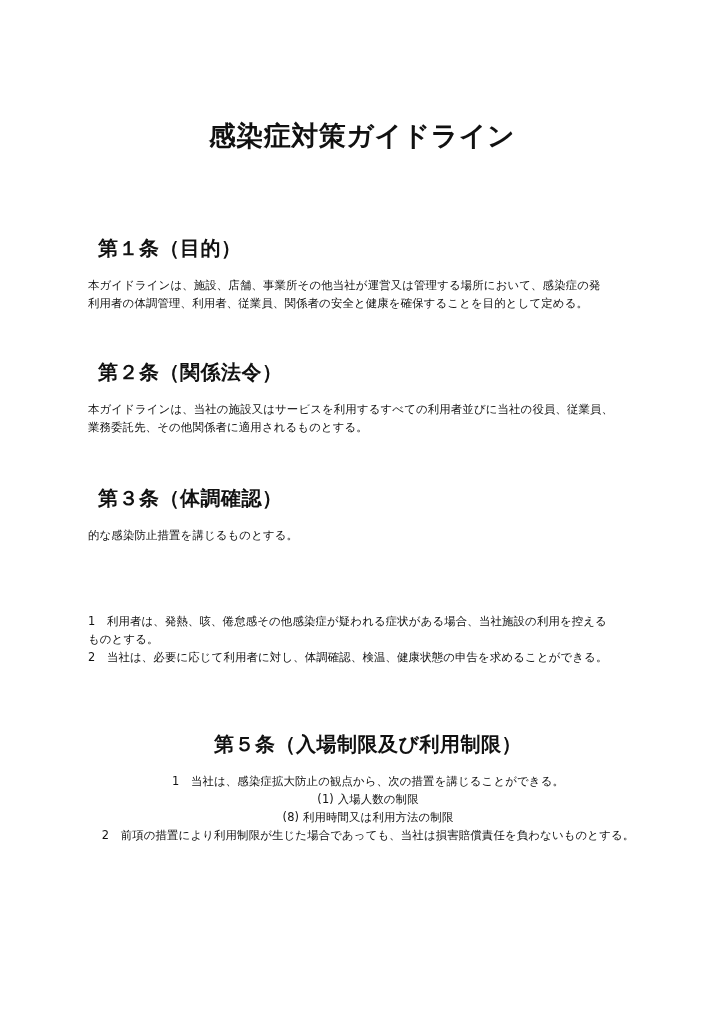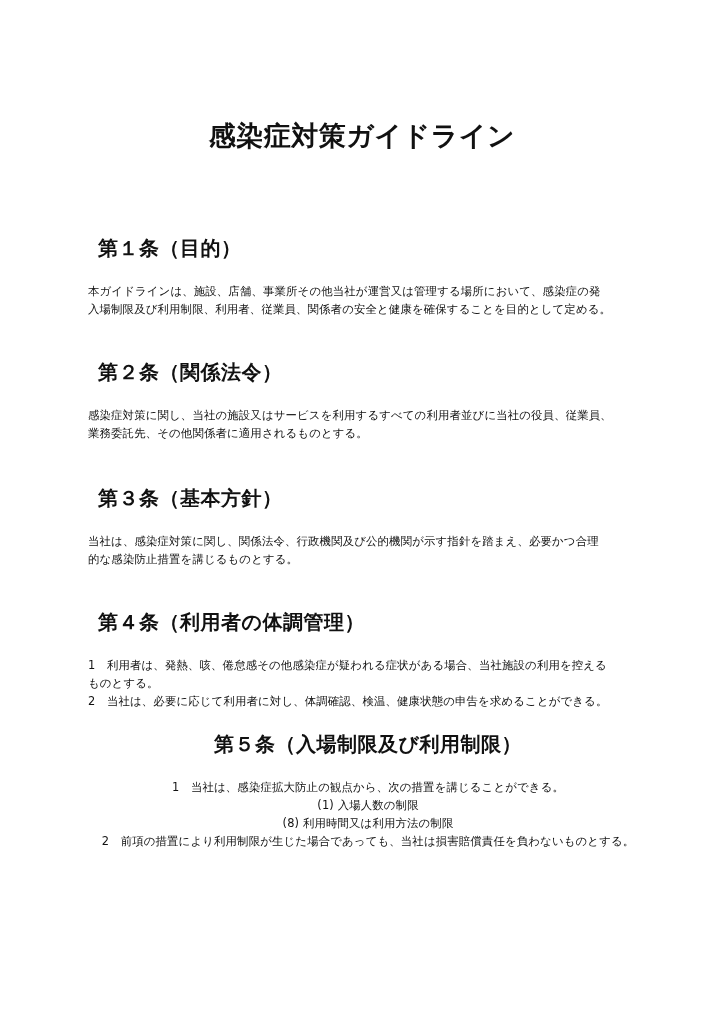--- a/index.html
+++ b/index.html
@@ -12,56 +12,54 @@
     .title {
       position: absolute; left: 0; width: 724px; top: 116px;
       text-align: center; font-size: 27px; font-weight: bold; letter-spacing: 0.5px;
       line-height: 40px;
     }
     .article { position: absolute; left: 88px; width: 560px; }
     .article h2 {
       margin: 10px; font-size: 20px; font-weight: bold; line-height: 28px; letter-spacing: 0.5px;
     }
     .article .body {
-      margin-top: 20px; font-size: 11.4px; line-height: 18px; letter-spacing: 0.15px;
+      margin-top: 14px; font-size: 11.4px; line-height: 18px; letter-spacing: 0.15px;
     }
     .article .body p { margin: 0; }
   </style>
 </head>
 <body>
 
 <div class="page">
   <div class="title">感染症対策ガイドライン</div>
 
   <div class="article" style="top:224px;">
     <h2>第１条（目的）</h2>
     <div class="body">
       <p>本ガイドラインは、施設、店舗、事業所その他当社が運営又は管理する場所において、感染症の発</p>
-      <p>入場制限及び利用制限、利用者、従業員、関係者の安全と健康を確保することを目的として定める。</p>
+      <p>利用者の体調管理、利用者、従業員、関係者の安全と健康を確保することを目的として定める。</p>
     </div>
   </div>
 
   <div class="article" style="top:348px;">
     <h2>第２条（関係法令）</h2>
     <div class="body">
-      <p>感染症対策に関し、当社の施設又はサービスを利用するすべての利用者並びに当社の役員、従業員、</p>
+      <p>本ガイドラインは、当社の施設又はサービスを利用するすべての利用者並びに当社の役員、従業員、</p>
       <p>業務委託先、その他関係者に適用されるものとする。</p>
     </div>
   </div>
 
   <div class="article" style="top:474px;">
-    <h2>第３条（基本方針）</h2>
+    <h2>第３条（体調確認）</h2>
     <div class="body">
-      <p>当社は、感染症対策に関し、関係法令、行政機関及び公的機関が示す指針を踏まえ、必要かつ合理</p>
       <p>的な感染防止措置を講じるものとする。</p>
     </div>
   </div>
 
   <div class="article" style="top:598px;">
-    <h2>第４条（利用者の体調管理）</h2>
     <div class="body">
       <p>1　利用者は、発熱、咳、倦怠感その他感染症が疑われる症状がある場合、当社施設の利用を控える</p>
       <p>ものとする。</p>
       <p>2　当社は、必要に応じて利用者に対し、体調確認、検温、健康状態の申告を求めることができる。</p>
     </div>
   </div>
 
   <div class="article" style="top:720px;text-align:center;">
     <h2>第５条（入場制限及び利用制限）</h2>
     <div class="body">

